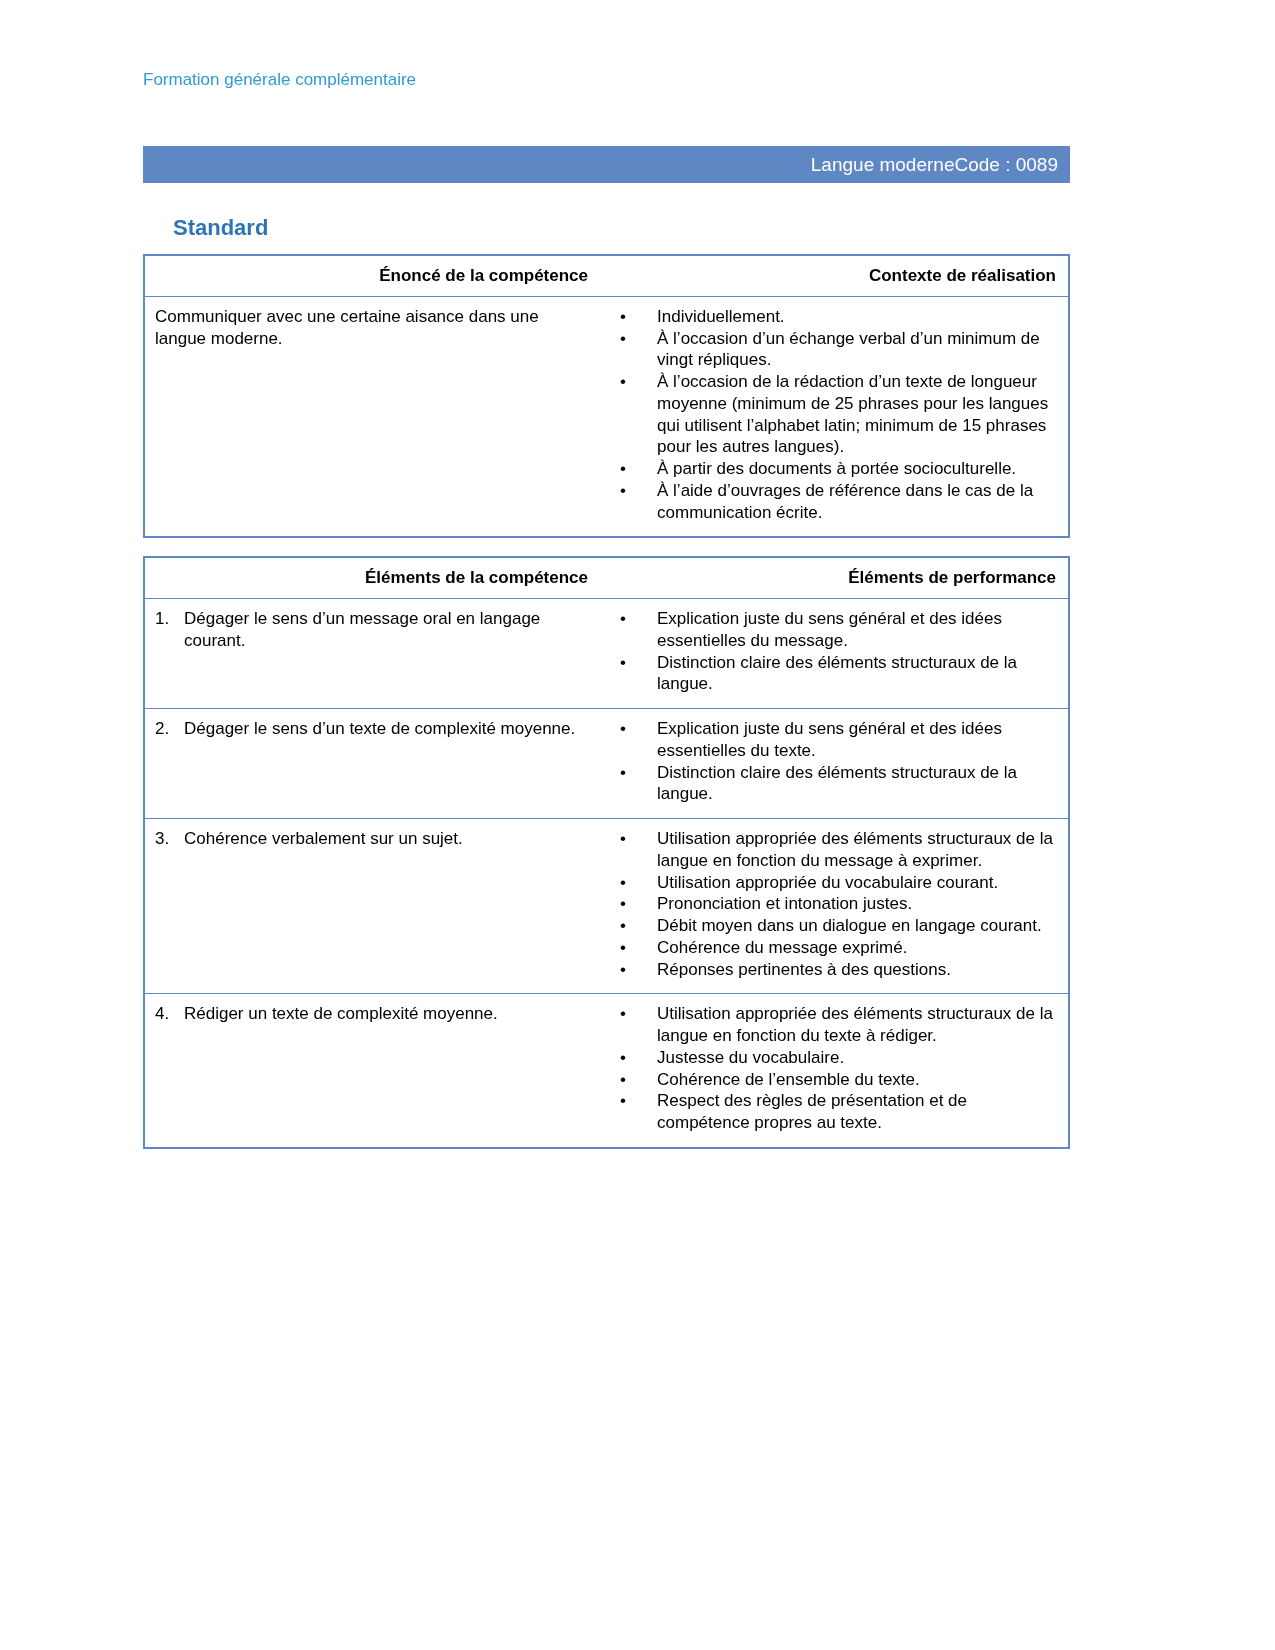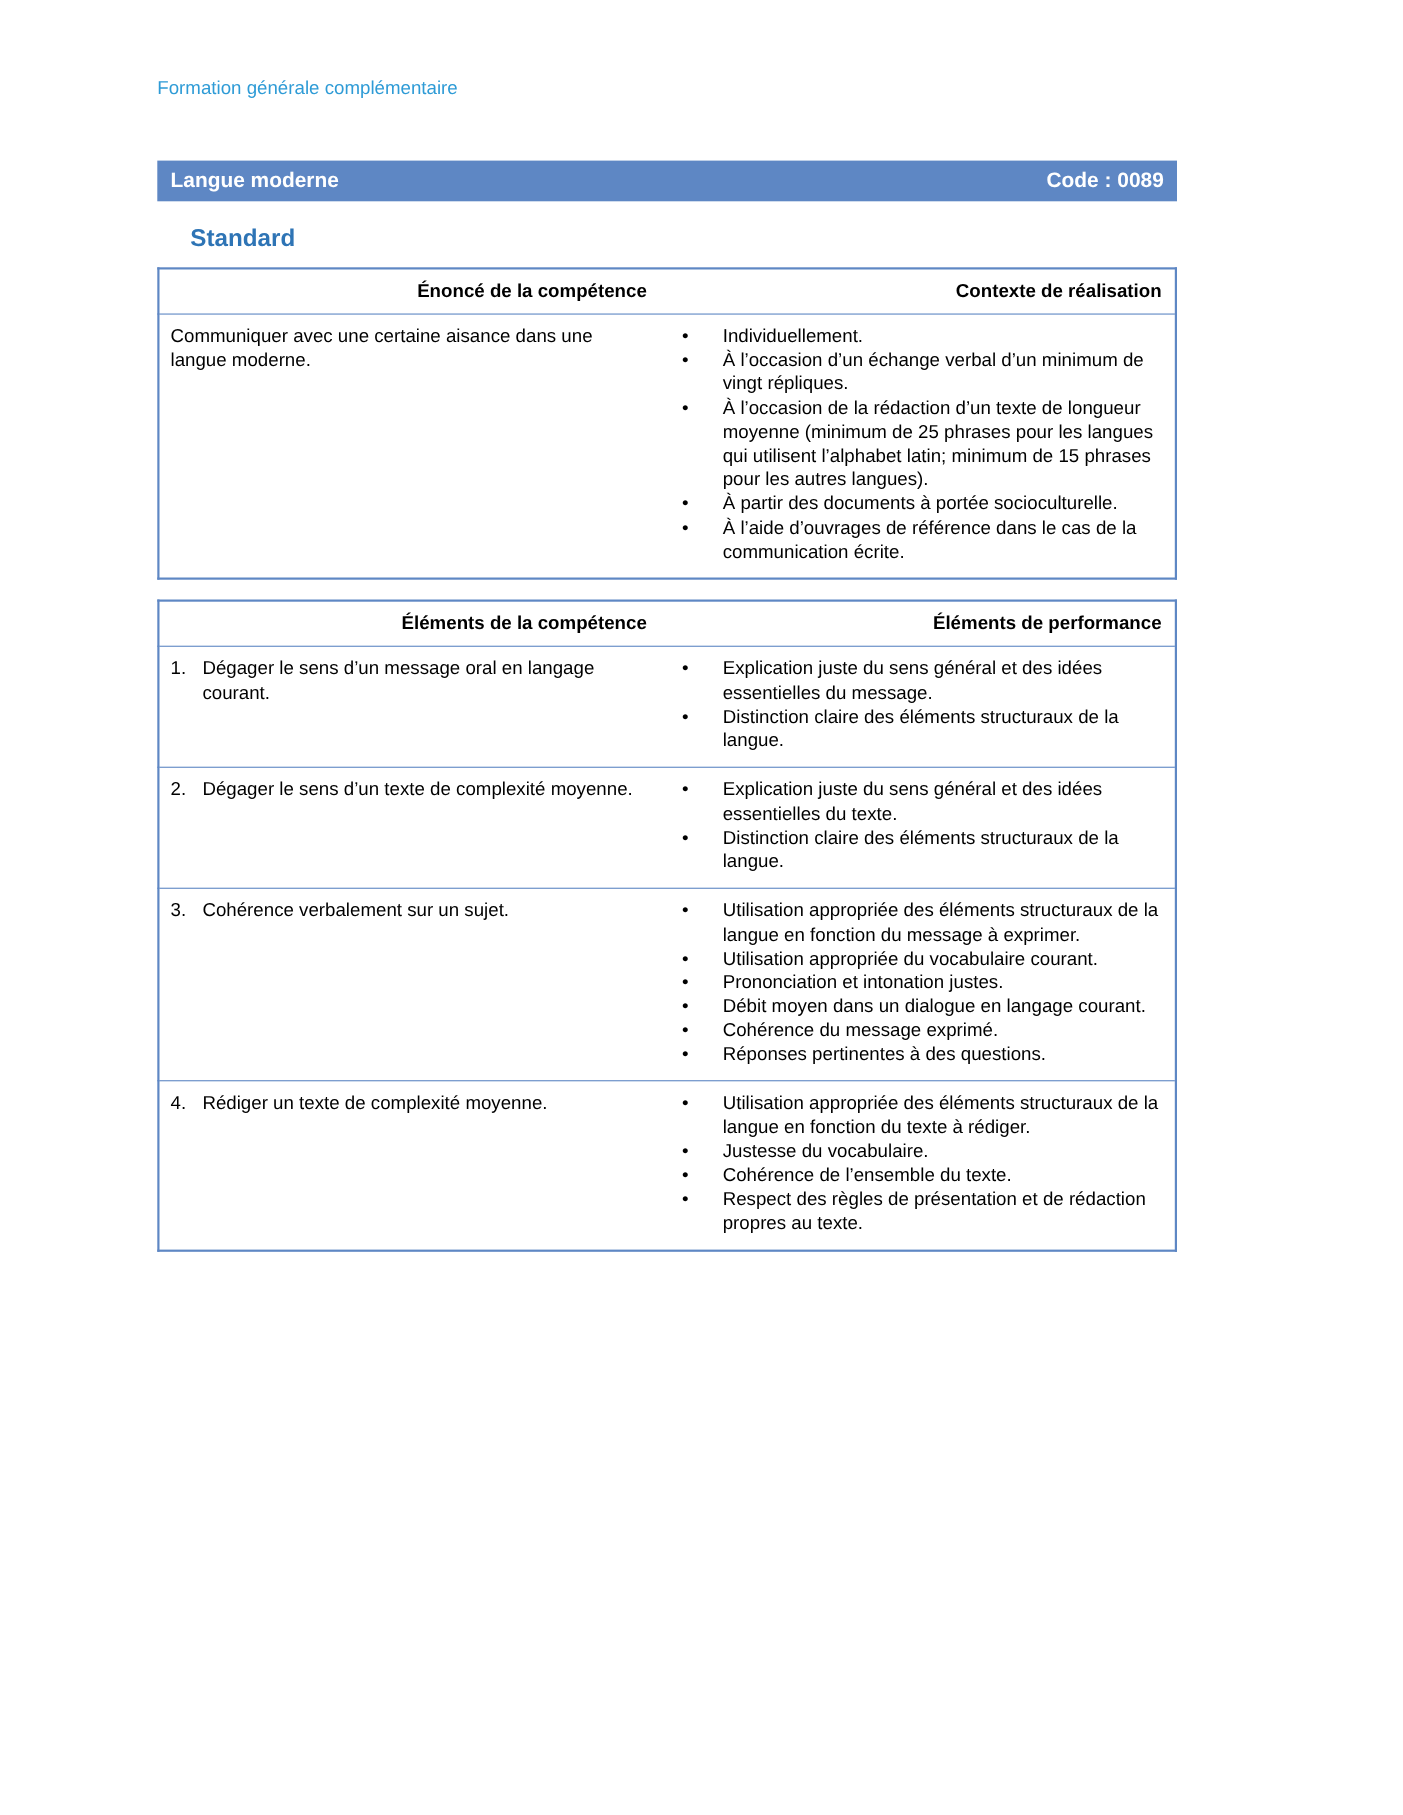--- a/index.html
+++ b/index.html
@@ -10,33 +10,33 @@
     font-family:"Liberation Sans", sans-serif;
     padding:70px 205px 0 143px;
   }
   .breadcrumb {
     color:var(--link-blue, #2e9bd6);
     font-size:17px; margin-bottom:56px;
   }
   .title-bar {
     background:var(--bar-background, #5e87c4);
     color:var(--bar-text, #ffffff);
-    height:37px; display:flex; justify-content:space-between; align-items:center;
-    padding:0 12px; font-size:19px;font-weight:bold;
+    height:37px; display:flex; justify-content:flex-end; align-items:center;
+    padding:0 12px; font-size:19px;
   }
   .section-headings {
     display:grid; grid-template-columns:49.3% 50.7%;
     margin:21px 0 13px;
   }
   .section-headings h2 {
     font-size:22px; font-weight:bold;
     color:var(--heading, #2e74b5);
     padding-left:10px;
   }
-  .section-headings h2.standard { padding-left:30px; }
+  .section-headings h2.standard { padding-left:30px;margin-top:11px; }
   table.doc-table {
     width:100%; border-collapse:collapse; table-layout:fixed;
     border:2px solid var(--table-border, #5e87c4);
     font-size:17px; line-height:1.28;
     margin-bottom:18px;
   }
   table.doc-table col.left { width:49.3%; }
   table.doc-table th {
     text-align:right; font-weight:bold; font-size:17px;
     padding:9px 12px;
@@ -174,21 +174,21 @@
           <div class="numbered">
             <span class="num">4.</span>
             <span class="num-text">Rédiger un texte de complexité moyenne.</span>
           </div>
         </td>
         <td>
           <ul class="bullets">
             <li>Utilisation appropriée des éléments structuraux de la langue en fonction du texte à rédiger.</li>
             <li>Justesse du vocabulaire.</li>
             <li>Cohérence de l’ensemble du texte.</li>
-            <li>Respect des règles de présentation et de rédaction propres au texte.</li>
+            <li>Respect des règles de présentation et de compétence propres au texte.</li>
           </ul>
         </td>
       </tr>
     </tbody>
   </table>
 
   <div class="footer">
     <span class="page-num">83</span>
     <span class="ministry">Ministère de l’Enseignement supérieur</span>
   </div>

